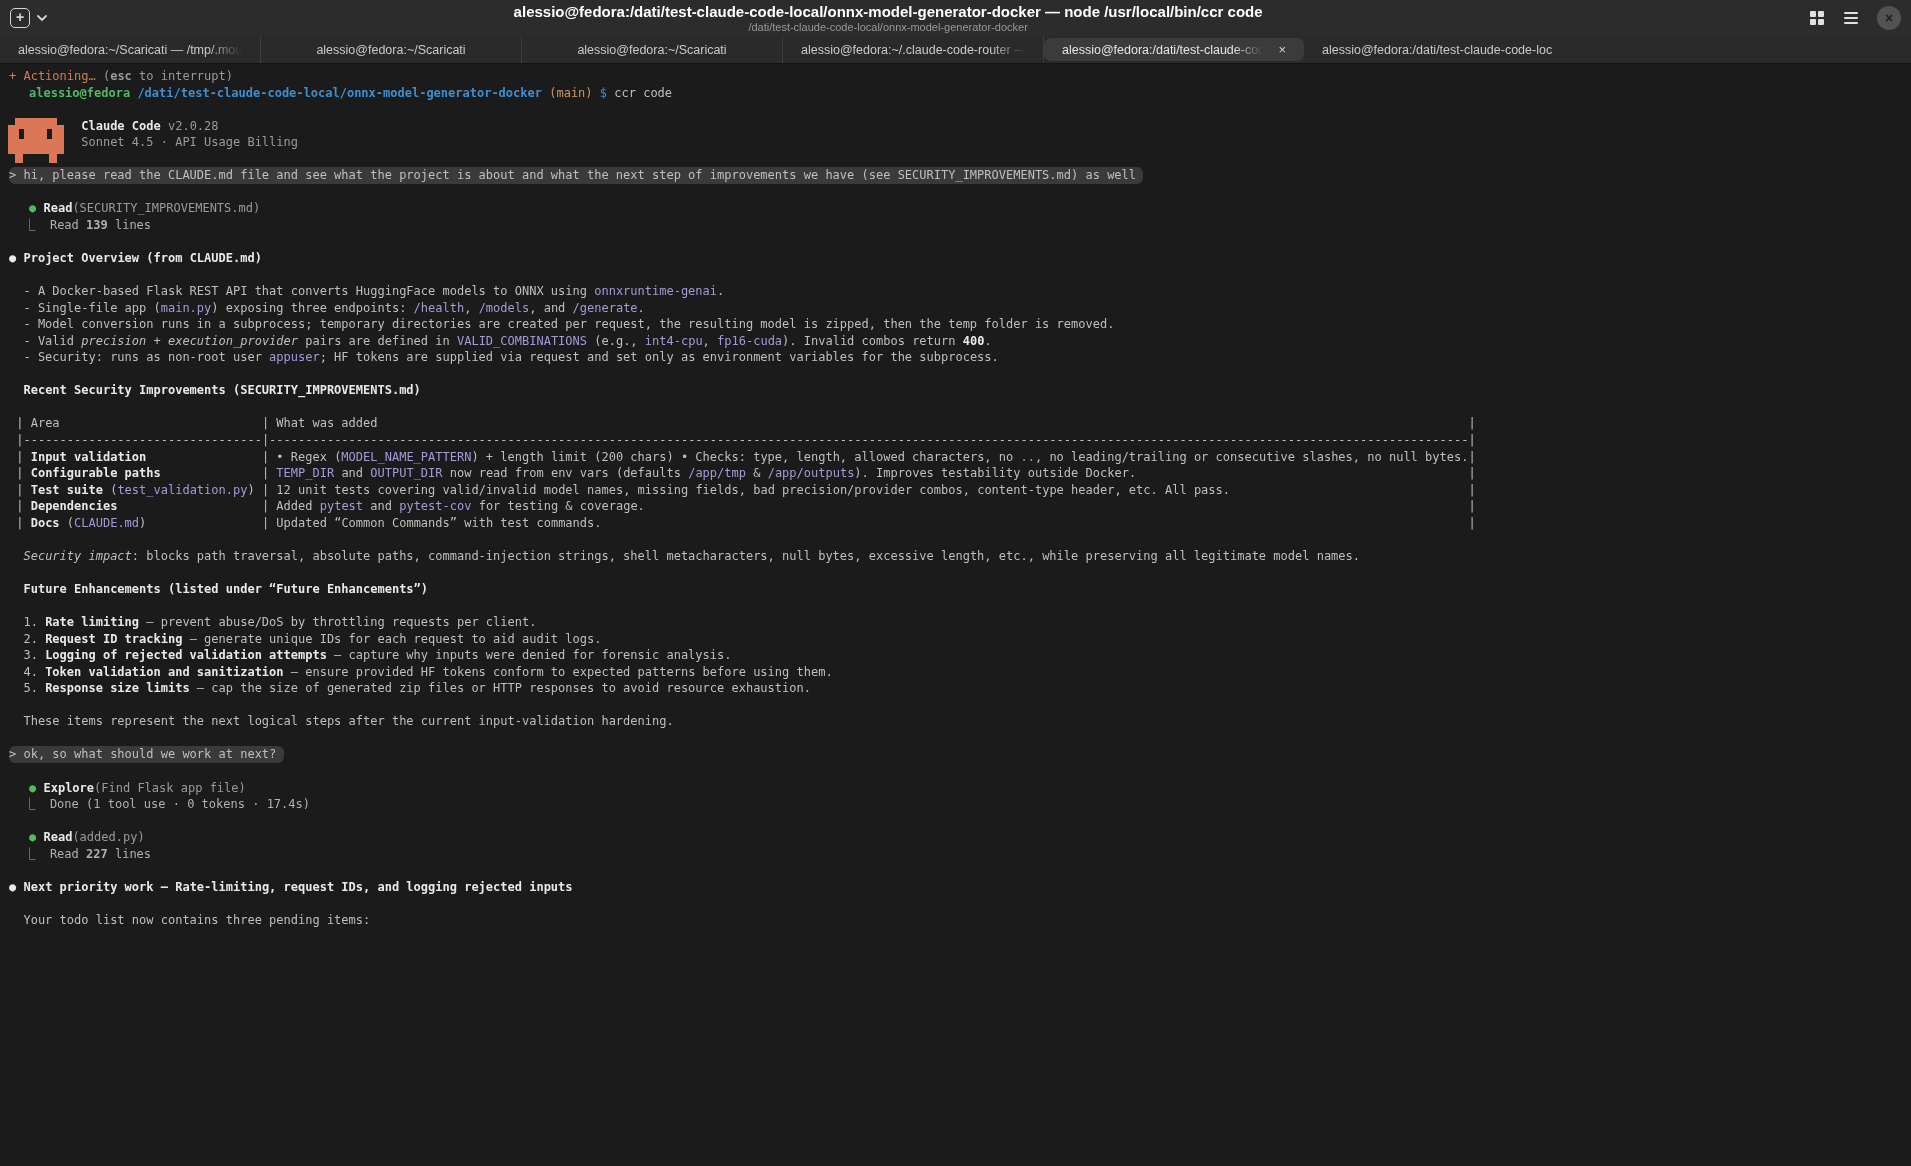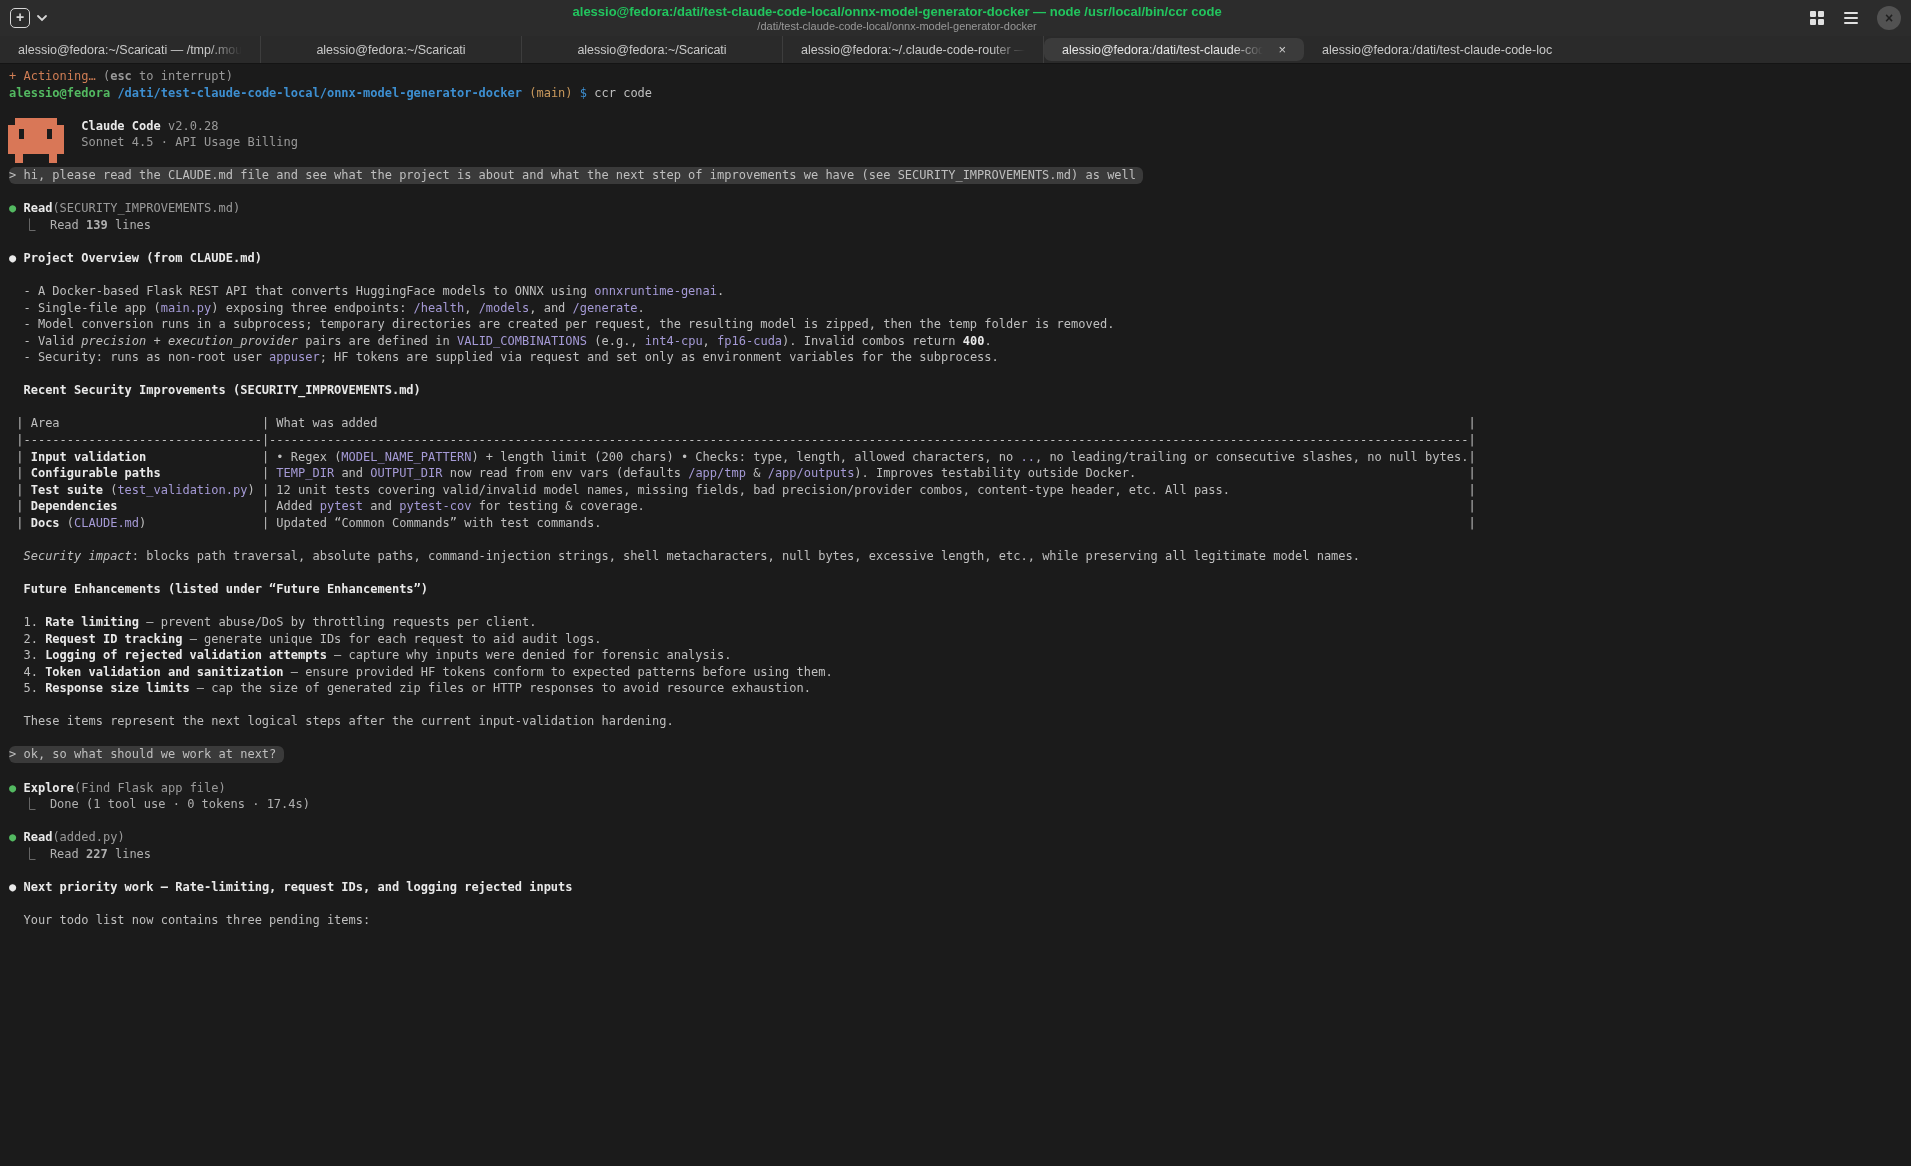--- a/index.html
+++ b/index.html
@@ -15,21 +15,21 @@
   .newtab-btn {
     width: 20px; height: 20px; border: 1.6px solid #d6d6d6; border-radius: 5px;
     color: #d6d6d6; font-size: 14px; line-height: 16px; text-align: center;
     font-weight: bold; cursor: pointer;
   }
   .chev { color: #d6d6d6; display: flex; align-items: center; cursor: pointer; }
   .title-block {
     position: absolute; left: 50%; top: 50%; transform: translate(-59%,-50%);
     text-align: center; white-space: nowrap;
   }
-  .title { color: #22c55e; font-size: 13px; font-weight: bold; text-align: right; }
+  .title { color: #ffffff; font-size: 15px; font-weight: bold; text-align: right; }
   .subtitle { color: #989898; font-size: 11px; margin-top: 1px; }
   .header-right { margin-left: auto; display: flex; align-items: center; gap: 18px; }
   .icon-btn { color: #e0e0e0; display: flex; align-items: center; cursor: pointer; }
   .close-btn {
     width: 24px; height: 24px; border-radius: 50%; background: #525252;
     color: #1f1f1f; font-size: 14px; font-weight: bold; display: flex;
     align-items: center; justify-content: center; cursor: pointer;
   }
 
   
@@ -58,21 +58,21 @@
     padding: 4px 0 0 9px; overflow: hidden;
     font-family: "DejaVu Sans Mono", "Liberation Mono", monospace;
     font-size: 12px; line-height: 16.55px;
   }
   .tl { white-space: pre; height: 16.55px; }
   .tl.hl { background: #3a3a3a; width: fit-content; border-radius: 6px; }
   .c-fg     { color: #bfbfbf; }
   .c-white  { color: #e9e9e9; }
   .c-dim    { color: #9a9a9a; }
   .c-mid    { color: #b0b0b0; }
-  .c-green  { color: #53b961; }
+  .c-green  { color: #53b961; margin-left: 20px; }
   .c-blue   { color: #3d8fd1; }
   .c-yellow { color: #c9995c; }
   .c-orange { color: #cf7d54; }
   .c-purple { color: #a59ad6; }
   .b { font-weight: bold; }
   .i { font-style: italic; }
 
   .claude-logo { position: absolute; left: 8px; top: 54px; }
 </style>
 </head>

